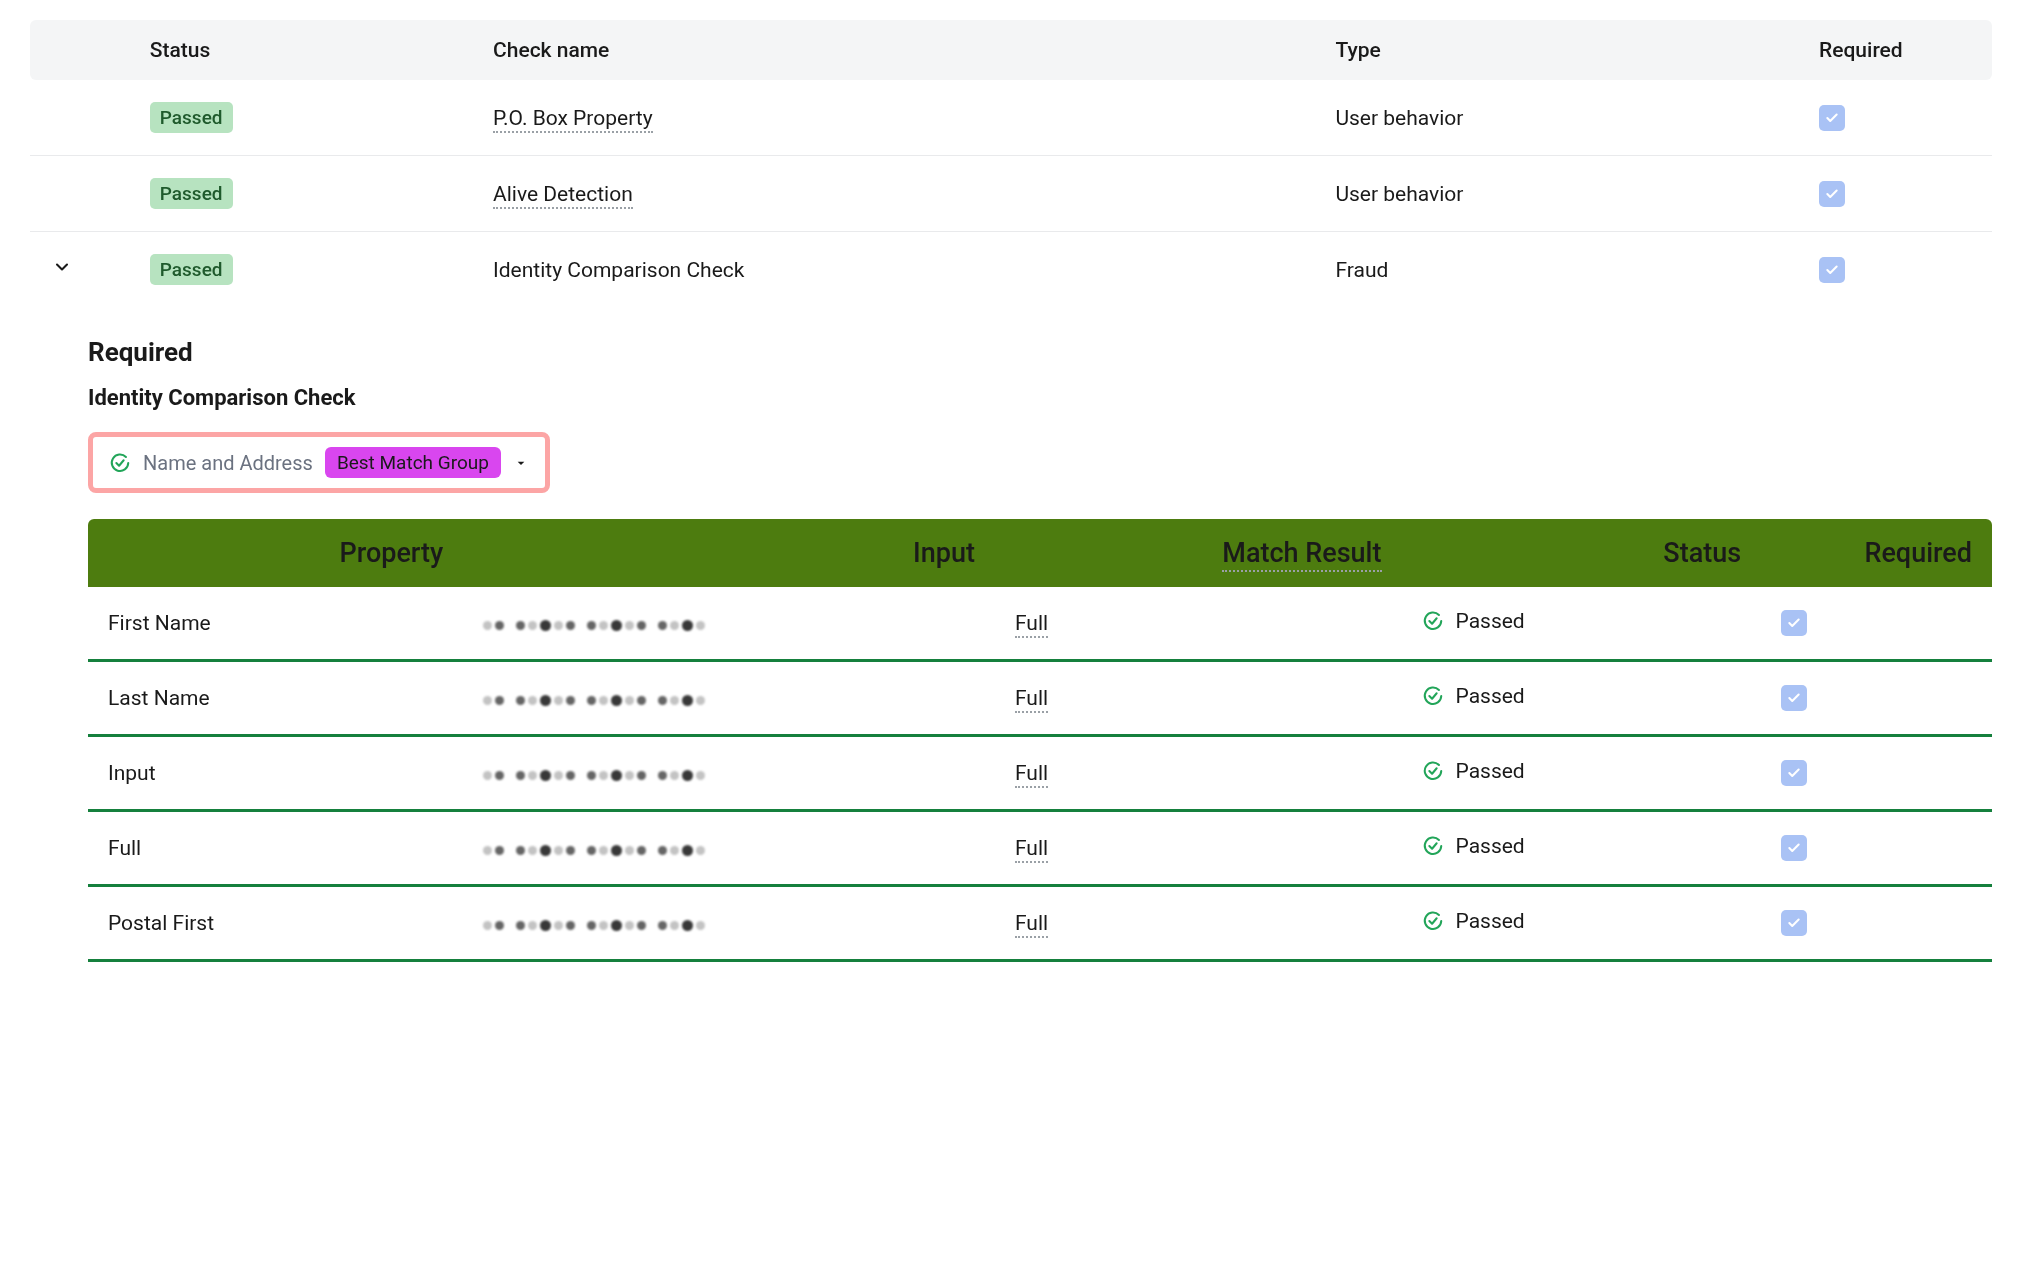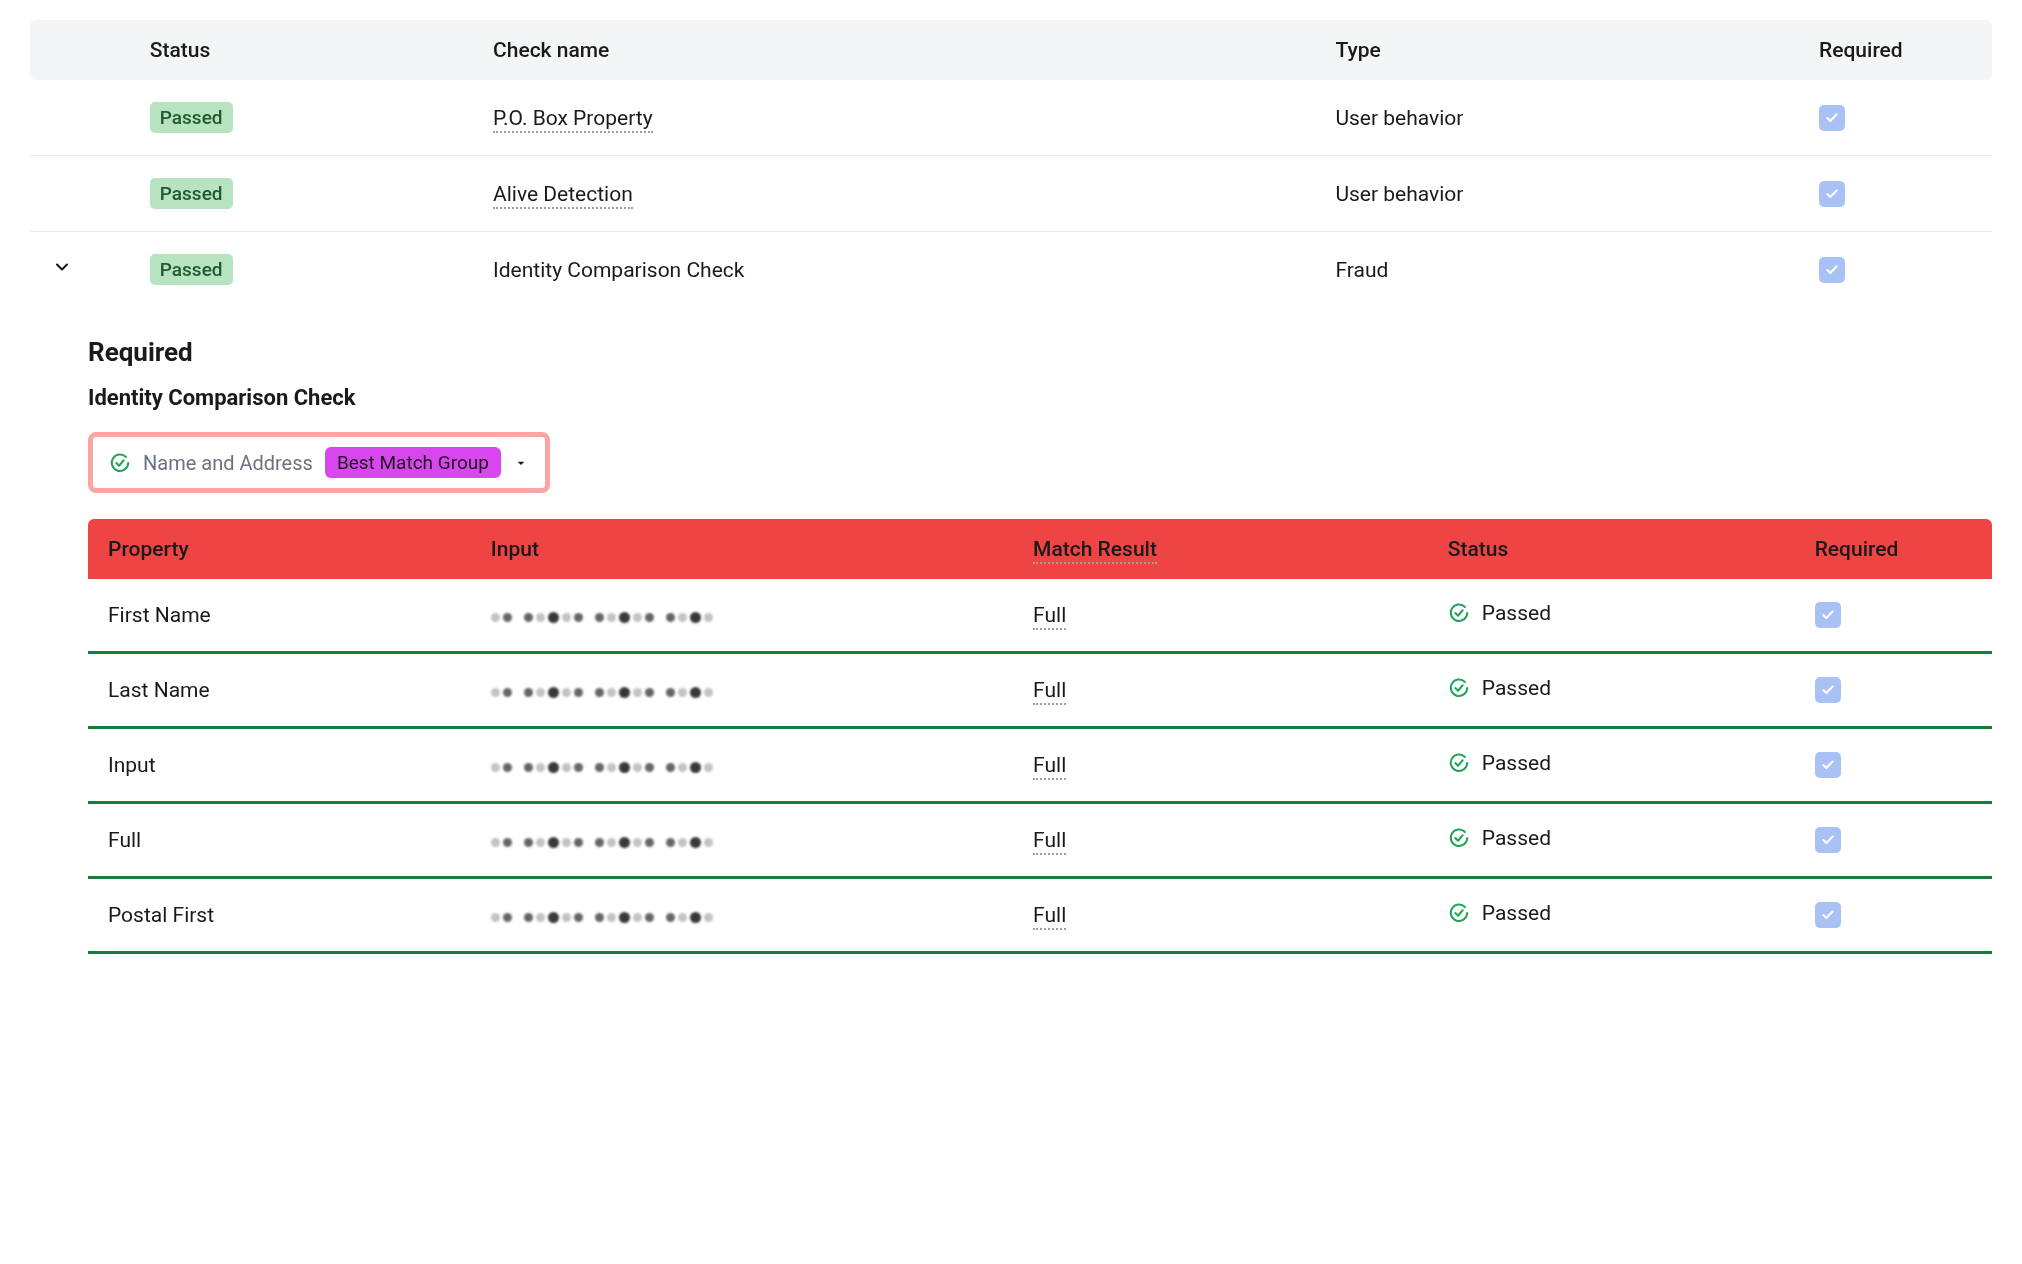--- a/index.html
+++ b/index.html
@@ -119,25 +119,25 @@
   .caret-down {
     display: inline-flex;
   }
 
   .detail-table {
     width: 100%;
     border-collapse: separate;
     border-spacing: 0;
   }
   .detail-header th {
-    background: #ef4444;
-    text-align: left;
+    background: #4d7c0f;
+    text-align: right;
     font-weight: 500;
     padding: 18px 20px;
-    font-size: 21px;
+    font-size: 27px;
   }
   .detail-header th:first-child { border-top-left-radius: 6px; }
   .detail-header th:last-child { border-top-right-radius: 6px; }
   .detail-row td {
     padding: 22px 20px;
     border-bottom: 3px solid #15803d;
     vertical-align: middle;
     font-size: 21px;
   }
   .dcol-prop  { width: 240px; }

